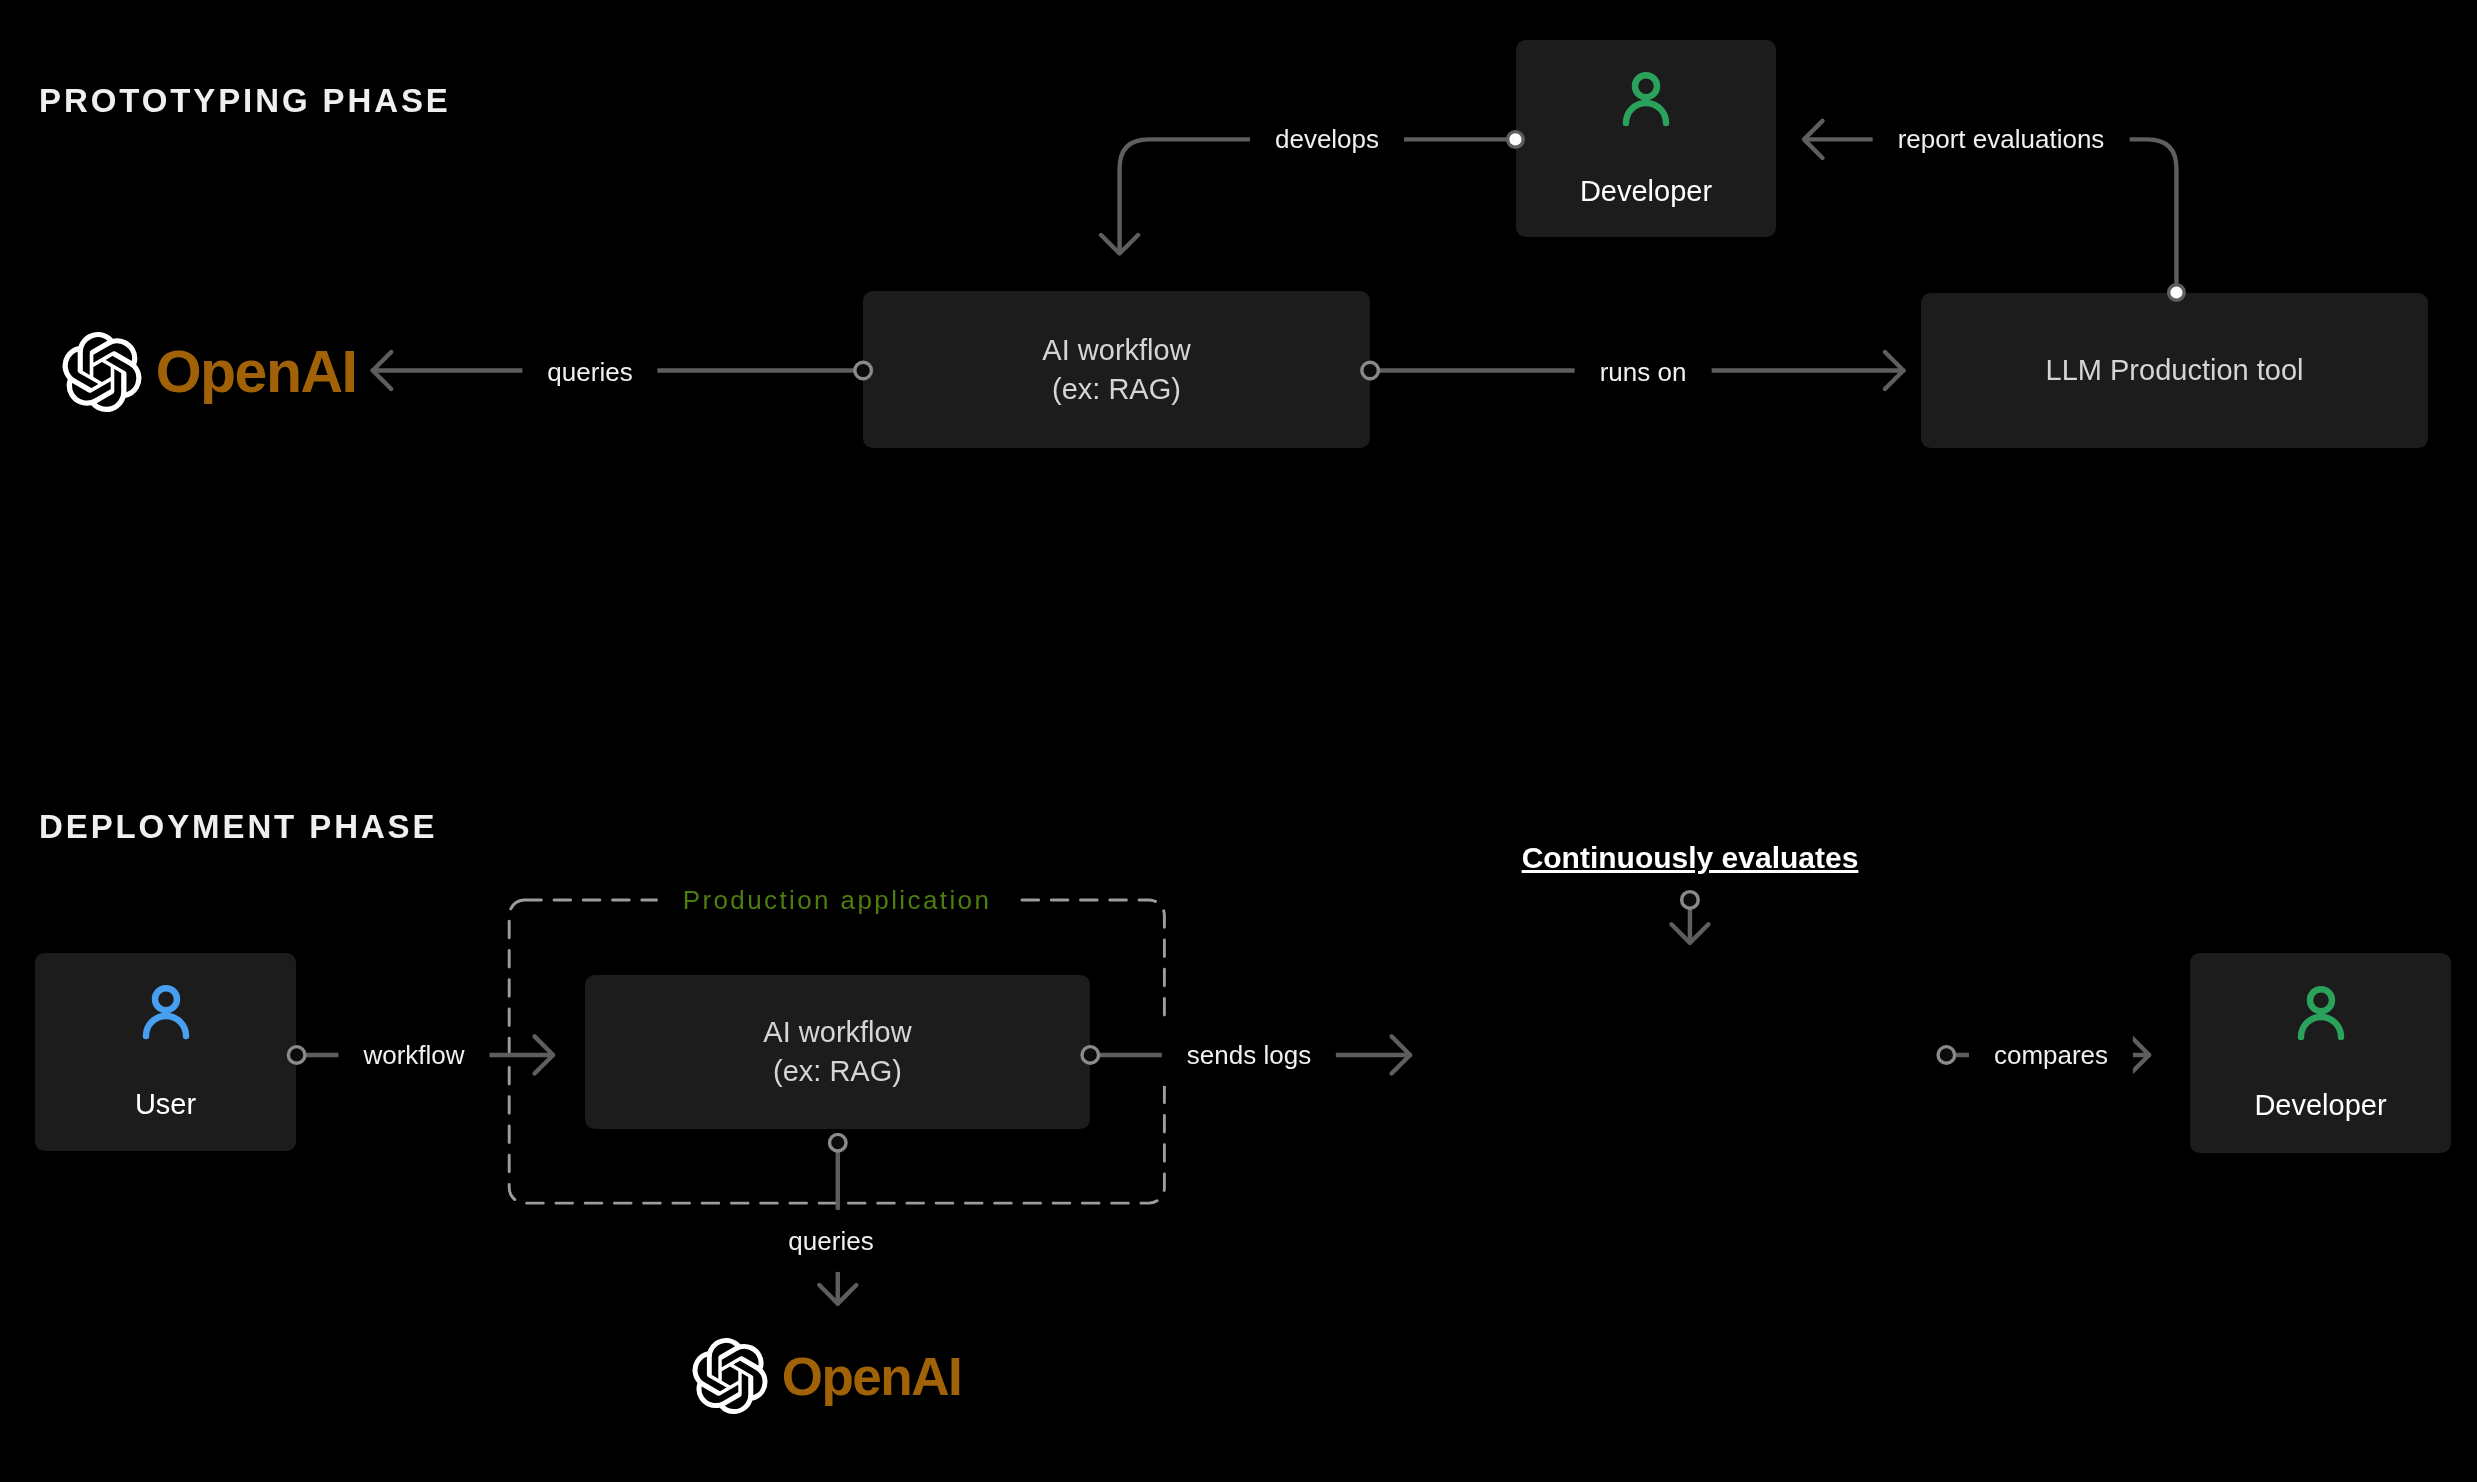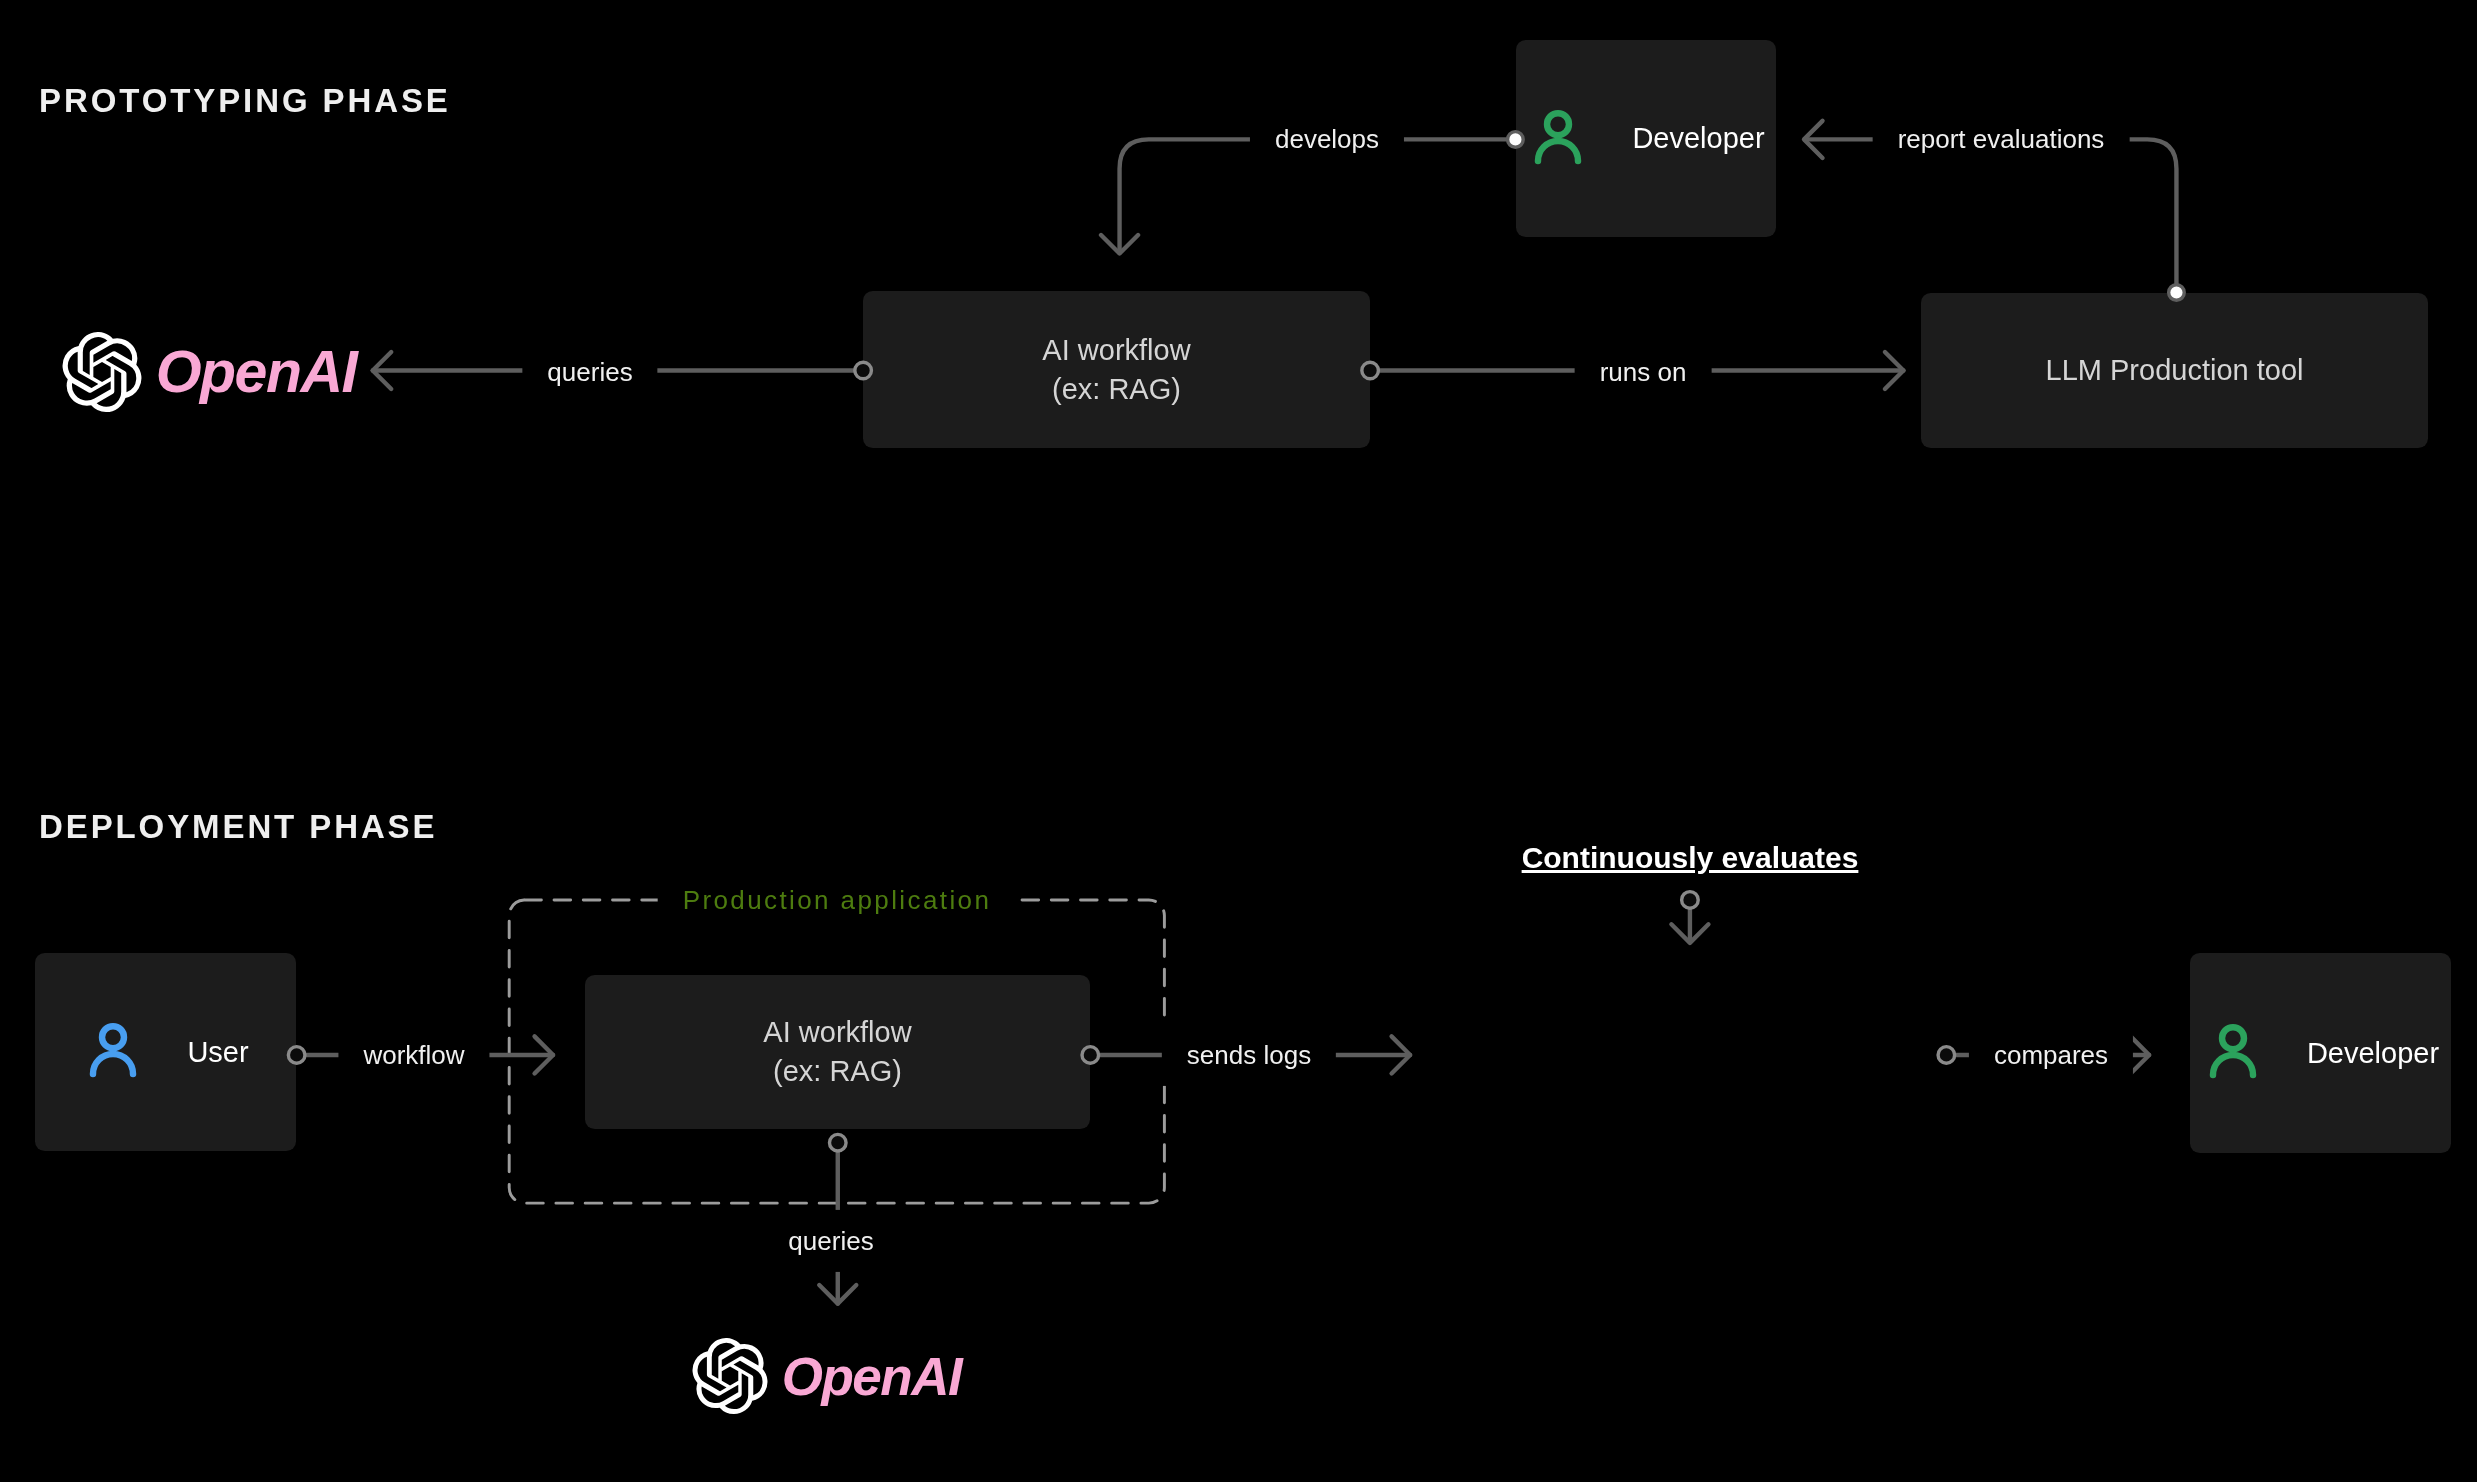--- a/index.html
+++ b/index.html
@@ -31,21 +31,21 @@
   .phase-title{
     position:absolute;color:var(--title-text);
     font-size:33px;font-weight:600;letter-spacing:2.9px;
   }
 
   .node{
     position:absolute;background:var(--box-bg);border-radius:9.8px;
     display:flex;align-items:center;justify-content:center;text-align:center;
   }
   .node .node-label{font-size:29px;color:var(--box-text-dim);line-height:39px;}
-  .person-node{flex-direction:row;gap:43px;text-align:right;}
+  .person-node{flex-direction:column;gap:43px;text-align:right;}
   .person-node .node-label{color:var(--box-text);line-height:33px;}
   .person-icon{display:block;}
 
   .edge-label{
     position:absolute;transform:translate(-50%,-50%);
     background:var(--bg);color:var(--label-text);
     font-size:26px;padding:15.6px 25px;white-space:nowrap;
   }
   .ghost-label{ 
     position:absolute;transform:translate(-50%,-50%);
@@ -53,21 +53,21 @@
   }
   .dashed-title{
     position:absolute;transform:translate(-50%,-50%);
     background:var(--bg);color:#4d7c0f;font-size:26px;letter-spacing:2.4px;
     padding:9.8px 25px;white-space:nowrap;
   }
 
   .openai-logo{
     position:absolute;display:flex;align-items:center;gap:13.7px;color:var(--box-text);
   }
-  .openai-wordmark{font-weight:700;letter-spacing:-1.5px;color:#f9a8d4;font-style:italic;}
+  .openai-wordmark{font-weight:700;letter-spacing:-1.5px;color:#a16207;}
   .openai-logo.top .openai-wordmark{font-size:59px;}
   .openai-logo.bottom .openai-wordmark{font-size:53px;}
 </style>
 </head>
 <body>
 
 <div id="canvas">
 
   <div class="nodes-layer">
 

